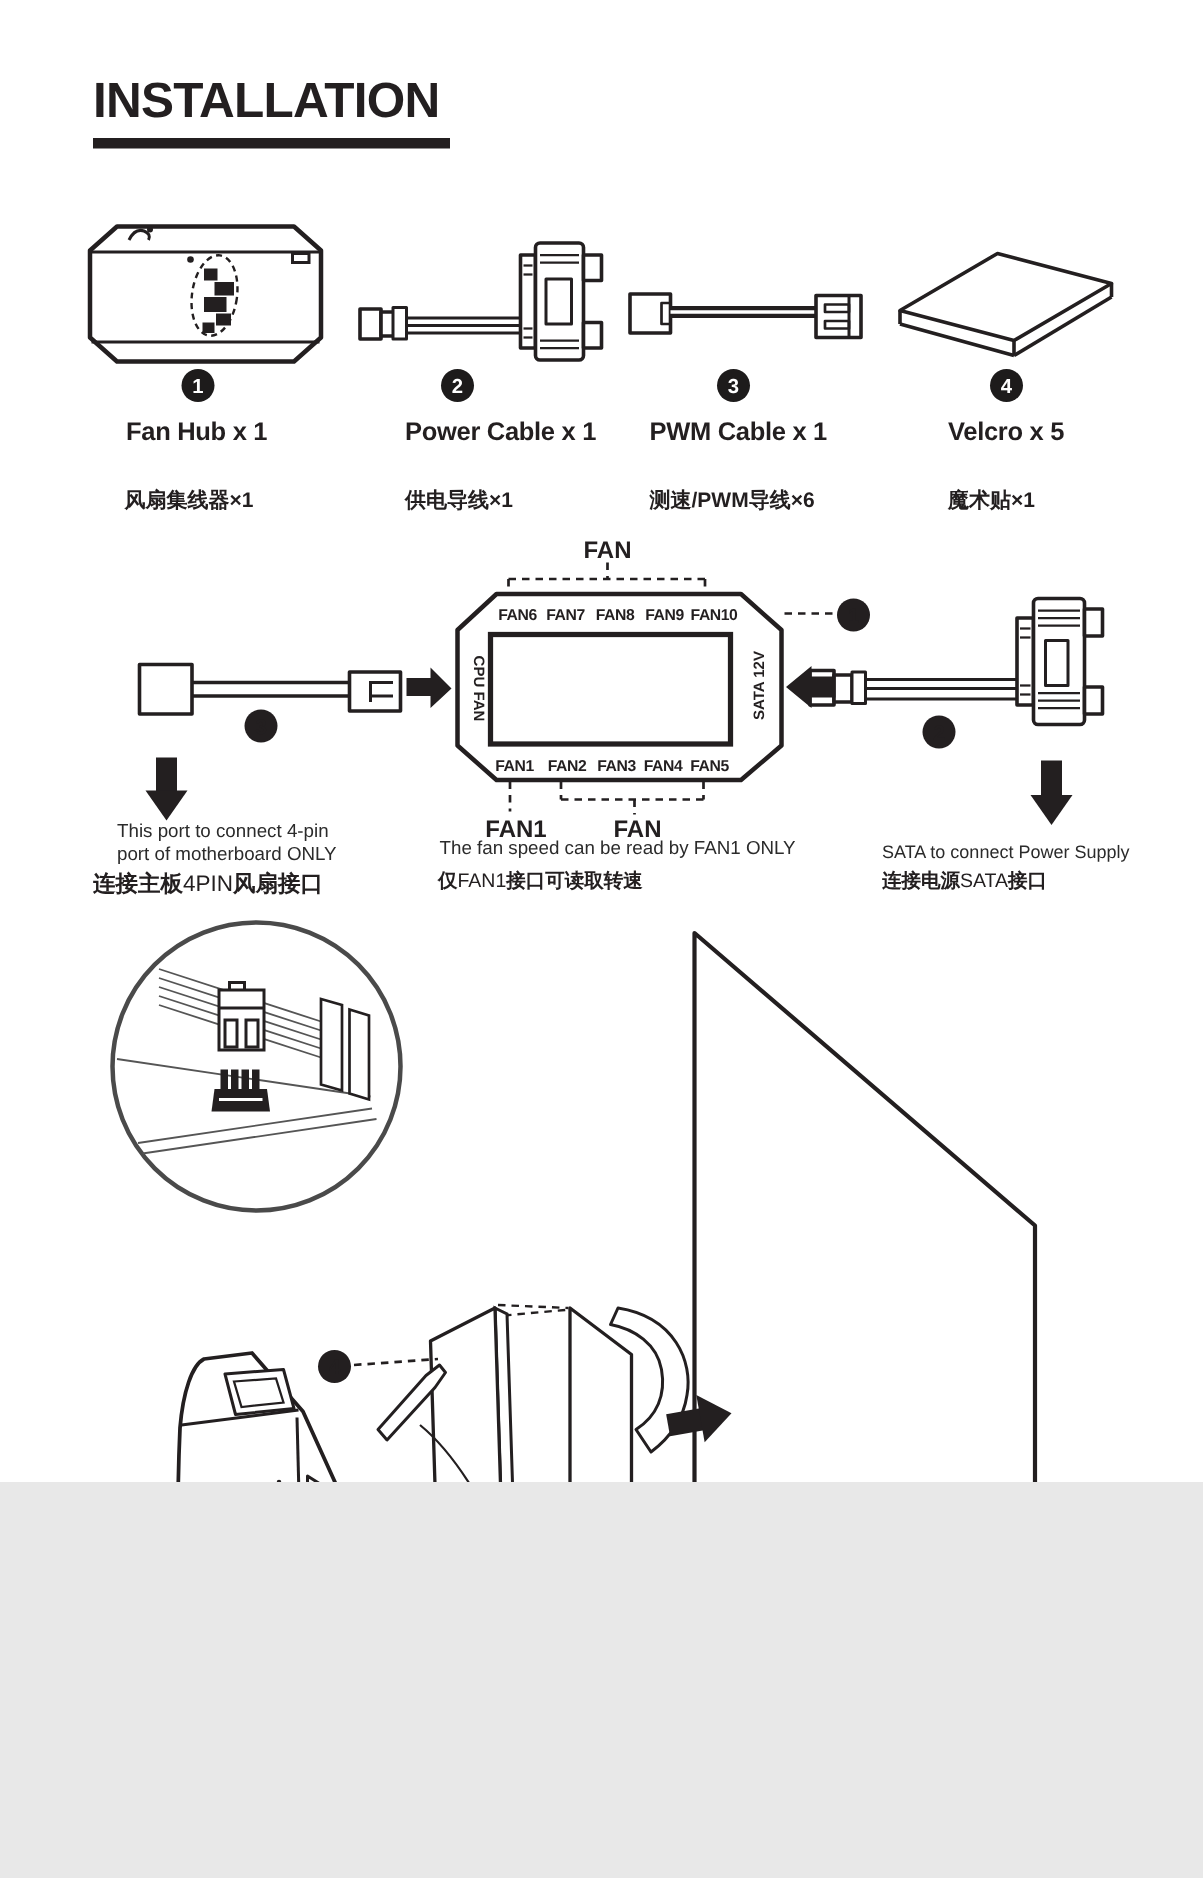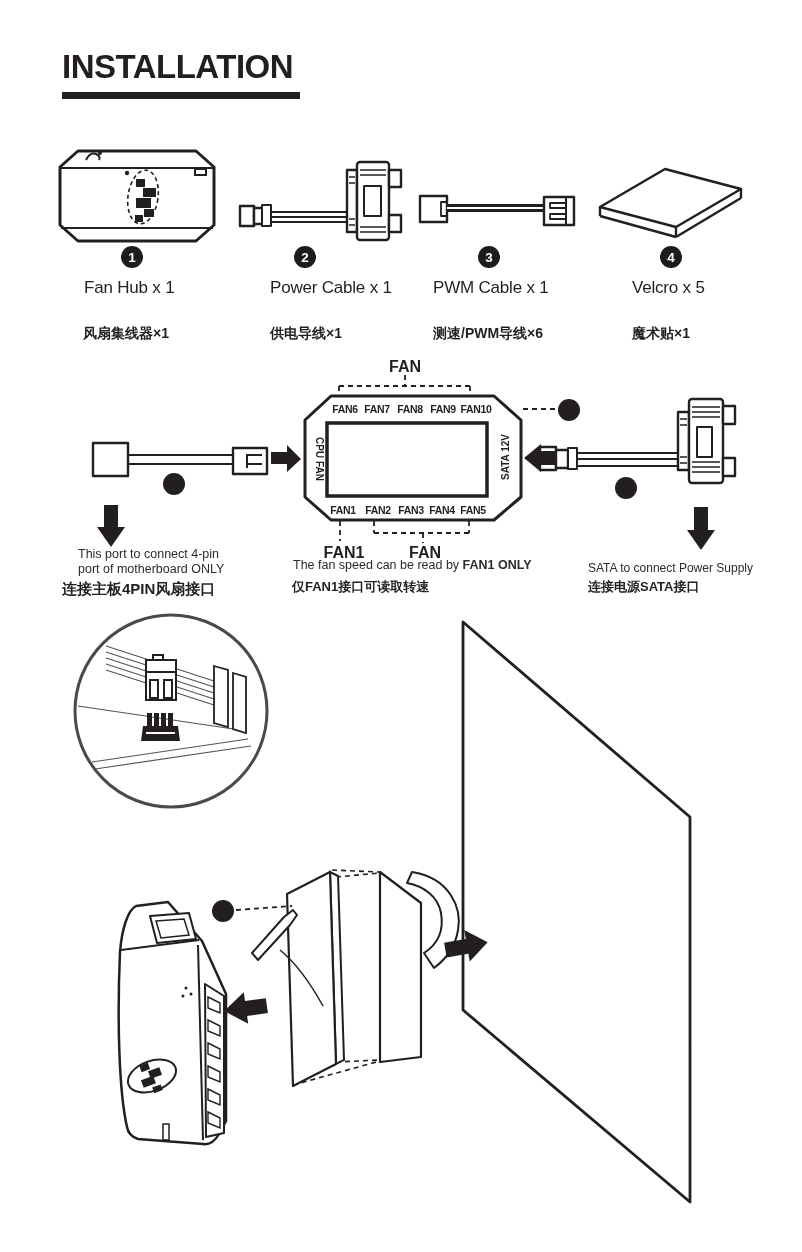--- a/index.html
+++ b/index.html
@@ -1,27 +1,27 @@
 <!DOCTYPE html>
 <html><head>
 <meta charset="utf-8">
 <style>
   html,body{margin:0;padding:0;background:#e8e8e8;}
-  .page{position:relative;width:802px;height:1252px;background:#ffffff;overflow:hidden;
+  .page{position:relative;width:802px;height:988px;background:#ffffff;overflow:hidden;
         font-family:"Liberation Sans",sans-serif;color:#231f20;margin:0 auto;}
   .abs{position:absolute;}
   .title{left:62px;top:48px;font-size:33px;font-weight:bold;letter-spacing:-0.5px;color:#231f20;}
   .title-rule{left:62px;top:92px;width:238px;height:7px;background:#231f20;}
   .badge{width:22px;height:22px;border-radius:50%;background:#1d1b1b;color:#fff;
          font-weight:bold;font-size:13.5px;display:flex;align-items:center;justify-content:center;}
-  .part-en{font-size:17px;font-weight:normal;letter-spacing:-0.2px;white-space:nowrap;}
+  .part-en{font-size:17px;font-weight:bold;letter-spacing:-0.2px;white-space:nowrap;}
   .part-cn{font-size:14px;font-weight:bold;white-space:nowrap;margin-top:21px;}
   .note-en{font-size:12.5px;line-height:14.5px;color:#2b2b2b;white-space:nowrap;}
   .note-cn{font-weight:bold;white-space:nowrap;text-align:center;}
-  .b{font-weight:bold;}
+  .b{font-weight:normal;}
   svg{display:block;overflow:visible;}
   svg text{font-family:"Liberation Sans",sans-serif;fill:#231f20;}
   .ink{stroke:#231f20;fill:none;}
   .inkfill{fill:#231f20;stroke:none;}
   .white{fill:#ffffff;}
 </style>
 </head>
 <body>
 
 <div class="page">

